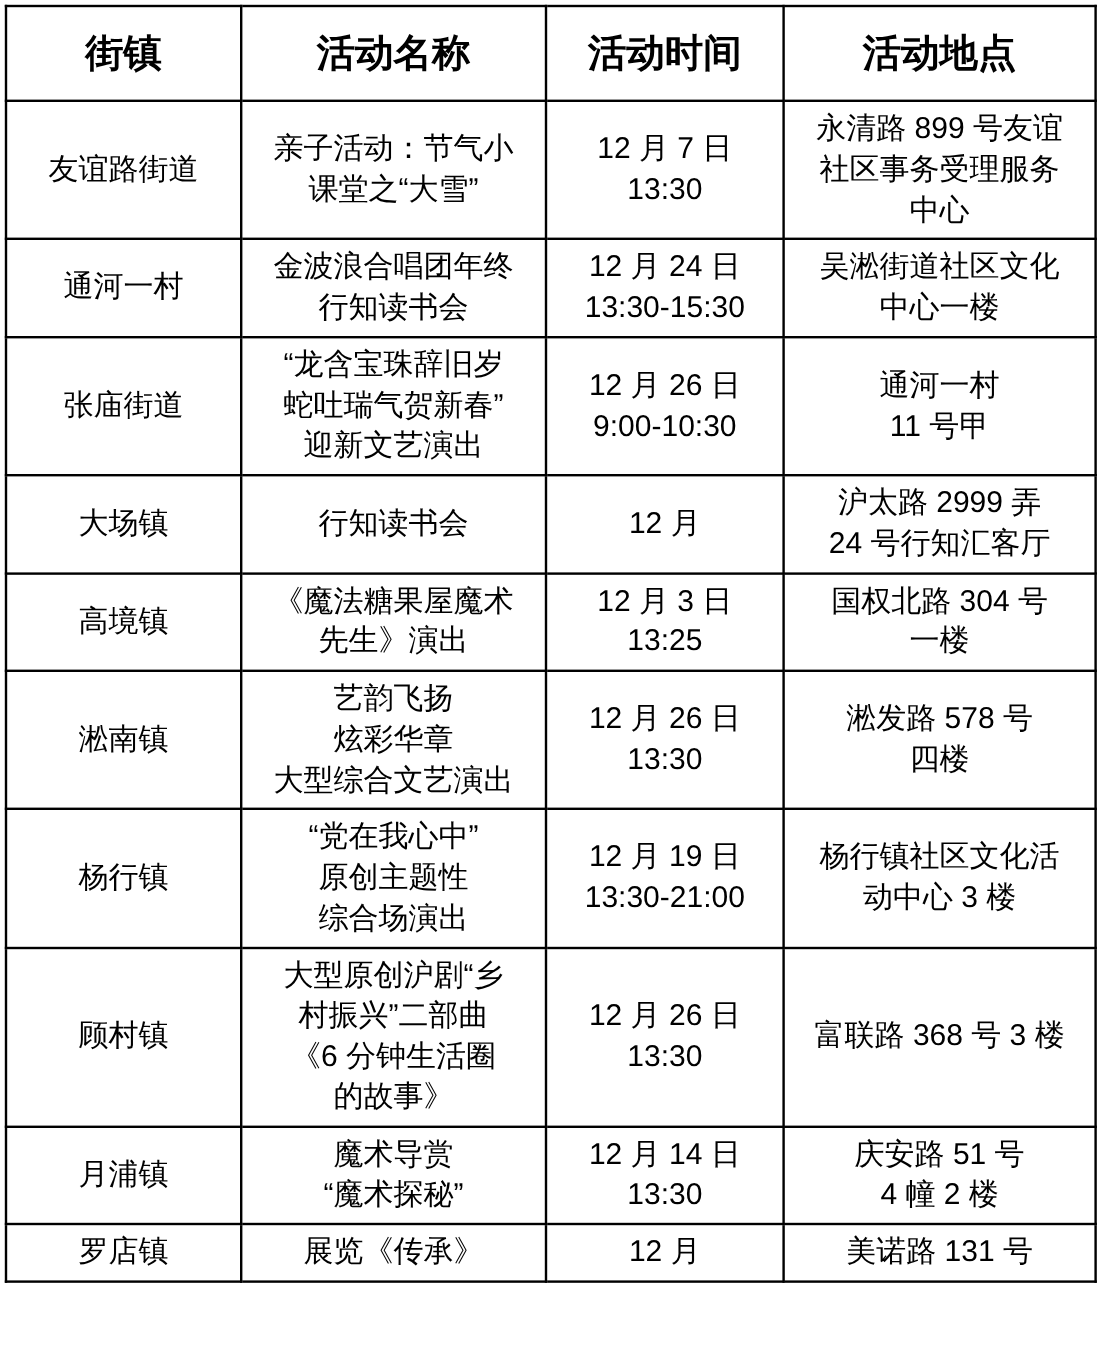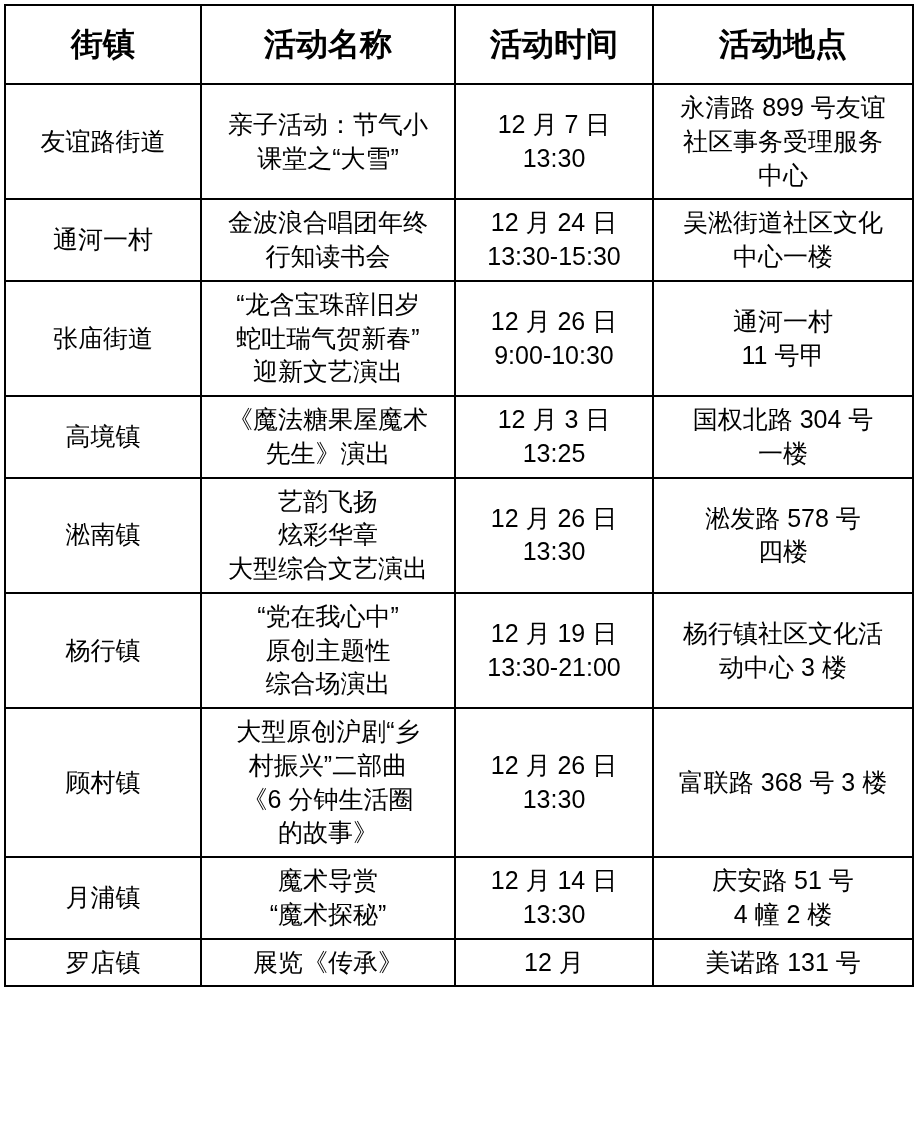--- a/index.html
+++ b/index.html
@@ -89,20 +89,27 @@
         <td>张庙街道</td>
         <td>“龙含宝珠辞旧岁
 蛇吐瑞气贺新春”
 迎新文艺演出</td>
         <td>12 月 26 日
 9:00-10:30</td>
         <td>通河一村
 11 号甲</td>
       </tr>
       <tr>
+        <td>大场镇</td>
+        <td>行知读书会</td>
+        <td>12 月</td>
+        <td>沪太路 2999 弄
+24 号行知汇客厅</td>
+      </tr>
+      <tr>
         <td>高境镇</td>
         <td>《魔法糖果屋魔术
 先生》演出</td>
         <td>12 月 3 日
 13:25</td>
         <td>国权北路 304 号
 一楼</td>
       </tr>
       <tr>
         <td>淞南镇</td>

